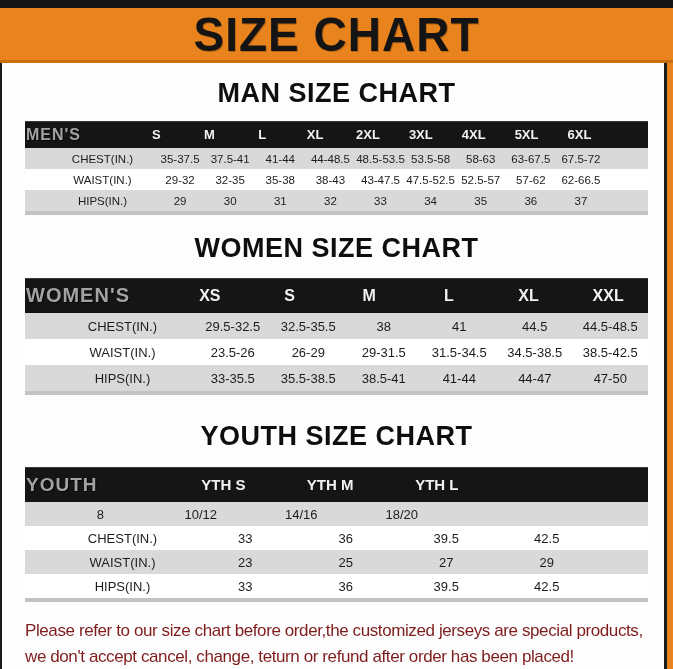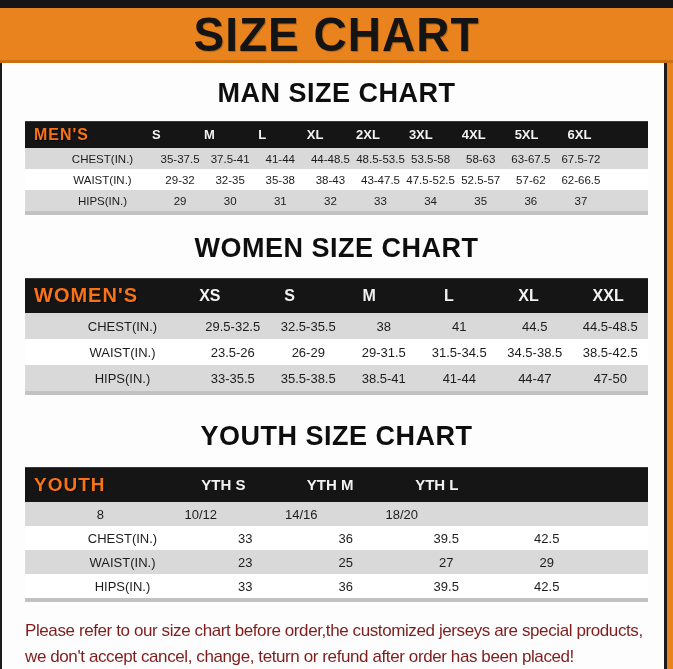--- a/index.html
+++ b/index.html
@@ -50,21 +50,21 @@
   .t-row.gray  { background: #d9d9d9; }
   .t-row.white { background: #ffffff; }
   .t-row.data  { height: var(--row-h); color: #1c1c1c; padding-left: 25px; }
 
   .label-cell {
     flex: none; width: var(--label-w);
     text-align: center; font-size: var(--cell-fs); color: #1c1c1c;
     white-space: nowrap;
   }
   .t-row.header .label-cell {
-    text-align: left; padding-left: 9px; color: #f97316;
+    text-align: left; padding-left: 1px; color: #a3a3a3;
     font-weight: 700; font-size: var(--hdr-label-fs); letter-spacing: 1px;
     text-shadow: 1px 1px 0 rgba(0,0,0,0.8);
   }
   .value-cell {
     flex: none;
     width: calc((100% - var(--label-w) - var(--filler)) / var(--val-n));
     text-align: center; white-space: nowrap; font-size: var(--cell-fs);
   }
   .t-row.header .value-cell { font-size: var(--hdr-fs); font-weight: 600; color: #f2f2f2; }
   .filler-cell { flex: none; width: var(--filler); }

